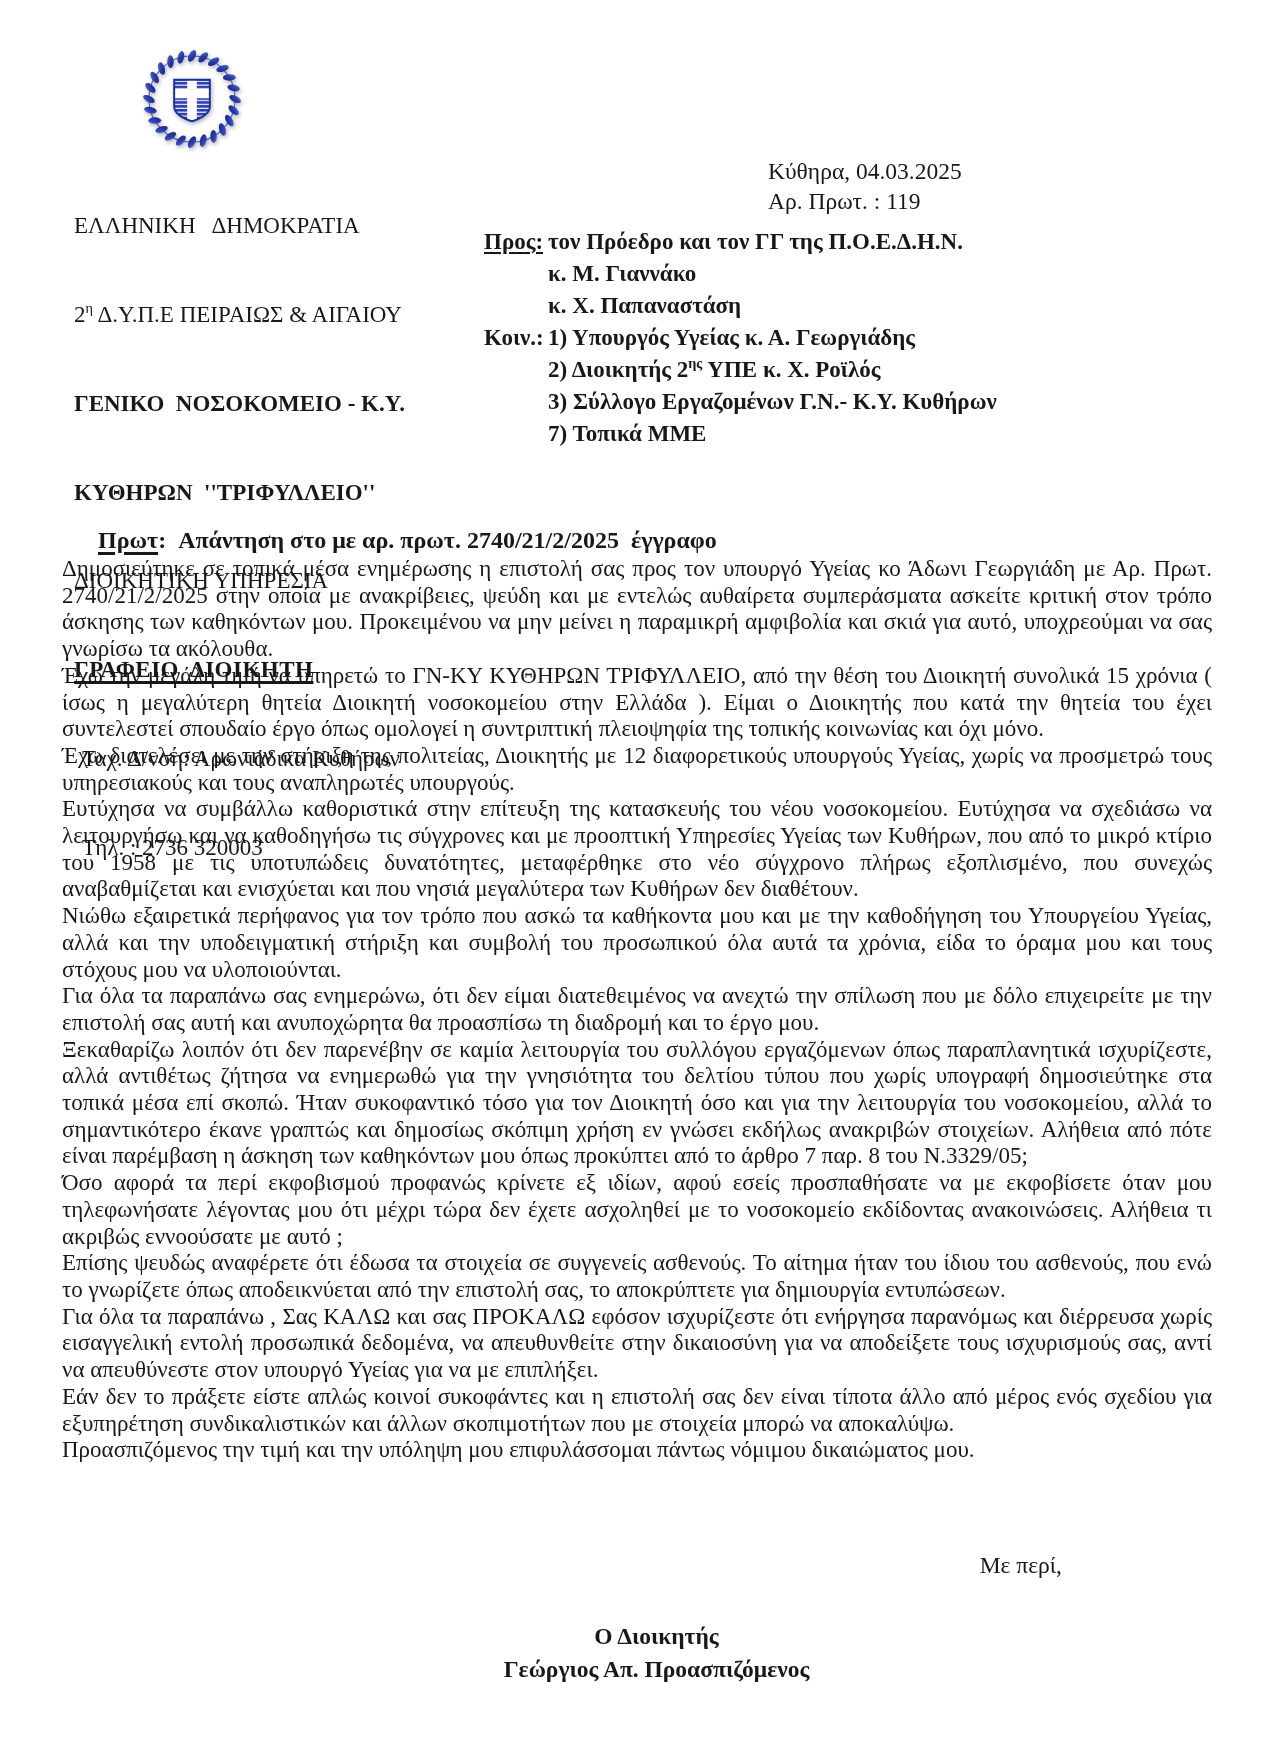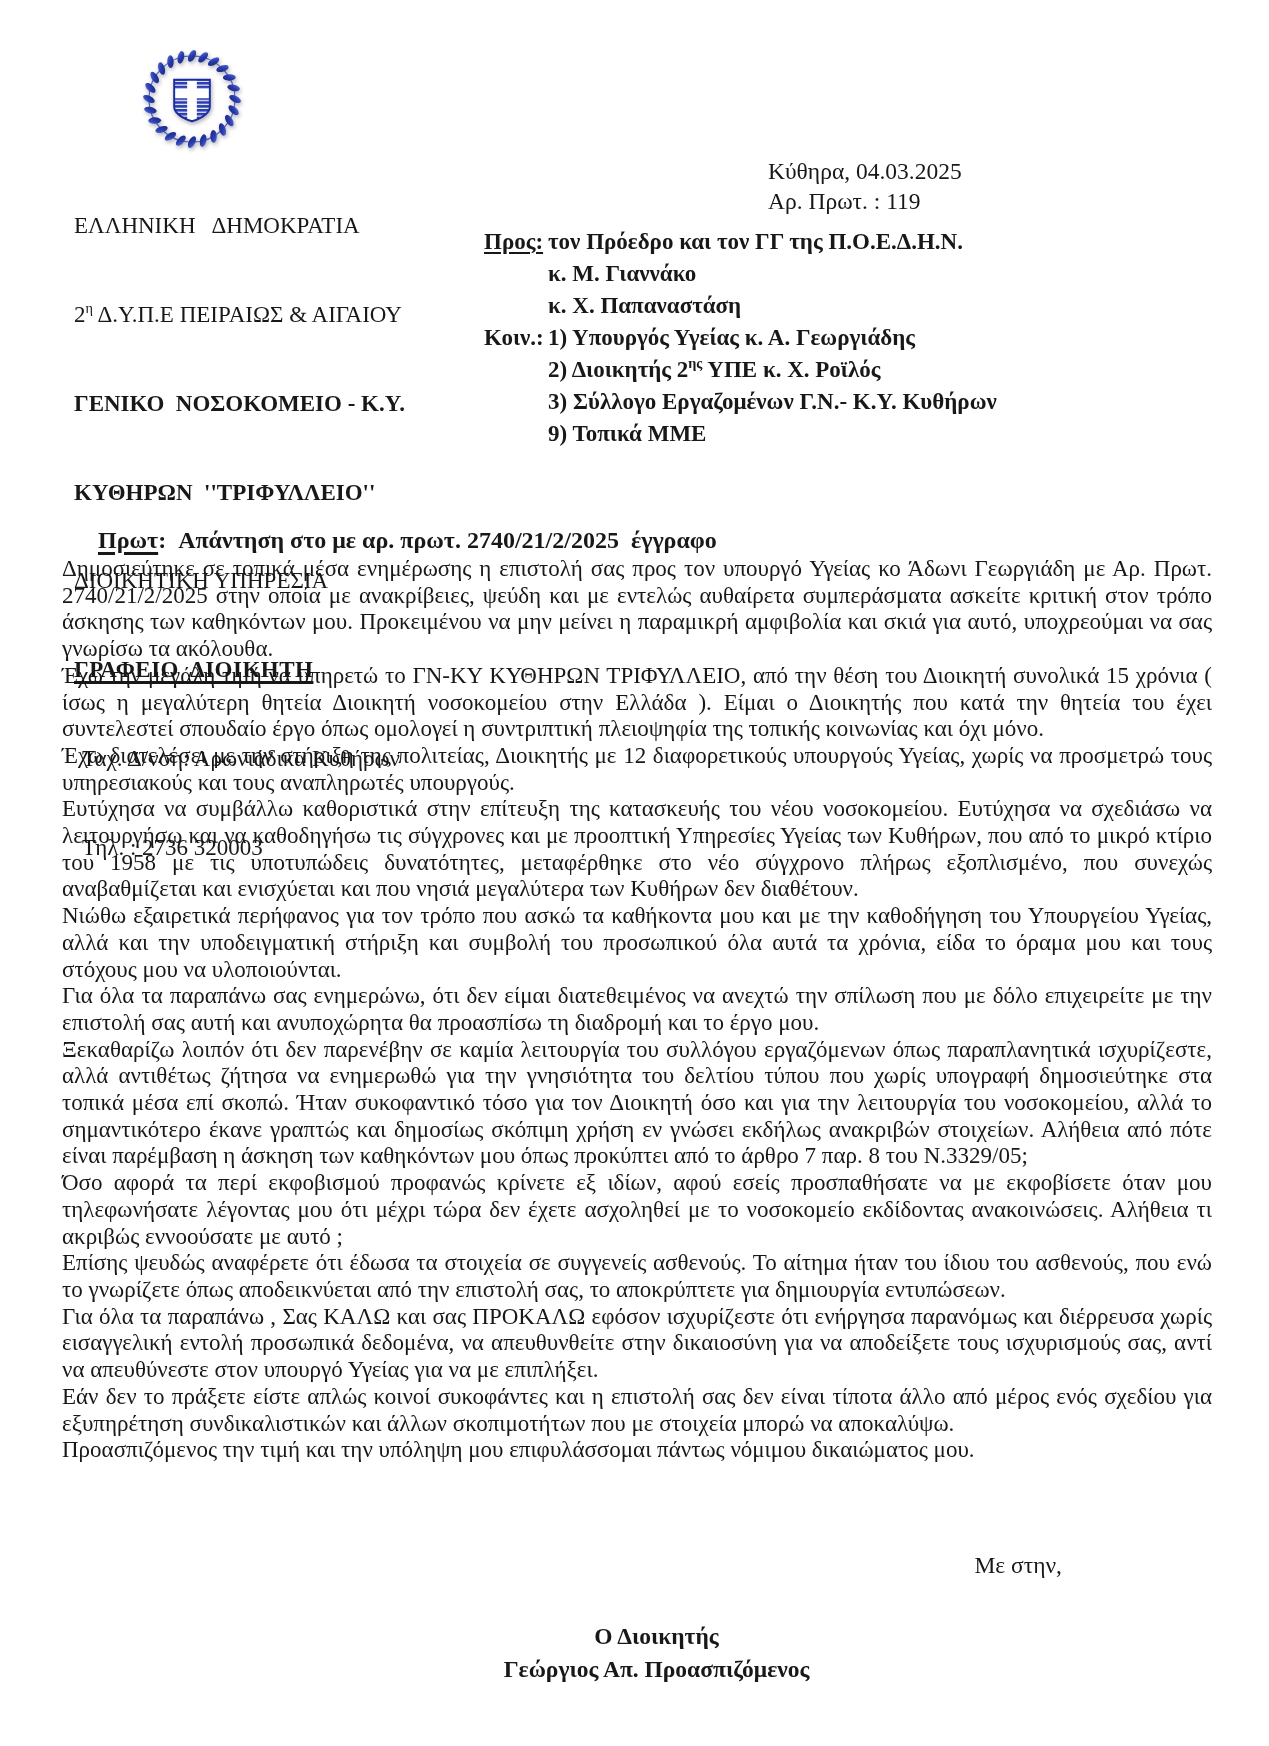--- a/index.html
+++ b/index.html
@@ -113,21 +113,21 @@
     <div>κ. Μ. Γιαννάκο</div>
     <div></div>
     <div>κ. Χ. Παπαναστάση</div>
     <div>Κοιν.:</div>
     <div>1) Υπουργός Υγείας κ. Α. Γεωργιάδης</div>
     <div></div>
     <div><span>2) Διοικητής 2</span><sup class="sm">ης</sup><span> ΥΠΕ κ. Χ. Ροϊλός</span></div>
     <div></div>
     <div>3) Σύλλογο Εργαζομένων Γ.Ν.- Κ.Υ. Κυθήρων</div>
     <div></div>
-    <div>9) Τοπικά ΜΜΕ</div>
+    <div>7) Τοπικά ΜΜΕ</div>
   </div>
 
   <div class="subject">
     <span class="su">Πρωτ</span><span>:</span><span class="stxt">Απάντηση στο με αρ. πρωτ. 2740/21/2/2025  έγγραφο</span>
   </div>
 
   <div class="body-text">
     <p>Δημοσιεύτηκε σε τοπικά μέσα ενημέρωσης η επιστολή σας προς τον υπουργό Υγείας κο Άδωνι Γεωργιάδη με Αρ. Πρωτ. 2740/21/2/2025 στην  οποία με ανακρίβειες, ψεύδη και με εντελώς αυθαίρετα συμπεράσματα ασκείτε κριτική στον τρόπο άσκησης των καθηκόντων μου. Προκειμένου να μην μείνει  η παραμικρή αμφιβολία  και σκιά για αυτό, υποχρεούμαι να σας γνωρίσω τα ακόλουθα.</p>
     <p>Έχω την μεγάλη τιμή να υπηρετώ το ΓΝ-ΚΥ ΚΥΘΗΡΩΝ  ΤΡΙΦΥΛΛΕΙΟ, από την θέση του Διοικητή συνολικά 15 χρόνια ( ίσως η μεγαλύτερη θητεία  Διοικητή νοσοκομείου στην Ελλάδα ). Είμαι  ο Διοικητής που κατά την θητεία του έχει συντελεστεί σπουδαίο έργο όπως ομολογεί η συντριπτική πλειοψηφία της τοπικής κοινωνίας και όχι μόνο.</p>
     <p>Έχω διατελέσει με την στήριξη της πολιτείας, Διοικητής με 12 διαφορετικούς υπουργούς Υγείας, χωρίς να προσμετρώ τους υπηρεσιακούς και τους αναπληρωτές υπουργούς.</p>
@@ -135,20 +135,20 @@
     <p>Νιώθω εξαιρετικά περήφανος  για τον τρόπο που ασκώ τα καθήκοντα μου και  με την καθοδήγηση του Υπουργείου Υγείας, αλλά και την υποδειγματική στήριξη και συμβολή  του προσωπικού όλα αυτά τα χρόνια, είδα το όραμα μου και τους στόχους μου να υλοποιούνται.</p>
     <p>Για όλα τα παραπάνω σας ενημερώνω, ότι δεν είμαι διατεθειμένος να ανεχτώ την σπίλωση που με δόλο επιχειρείτε  με την επιστολή σας αυτή και ανυποχώρητα θα προασπίσω τη διαδρομή και το έργο μου.</p>
     <p>Ξεκαθαρίζω λοιπόν ότι δεν παρενέβην σε καμία λειτουργία του συλλόγου εργαζόμενων  όπως παραπλανητικά ισχυρίζεστε, αλλά αντιθέτως ζήτησα να ενημερωθώ για την γνησιότητα του δελτίου τύπου που χωρίς υπογραφή δημοσιεύτηκε στα τοπικά μέσα επί σκοπώ. Ήταν συκοφαντικό τόσο για τον Διοικητή όσο και για την λειτουργία του νοσοκομείου, αλλά το σημαντικότερο έκανε γραπτώς και δημοσίως σκόπιμη χρήση εν γνώσει εκδήλως ανακριβών στοιχείων. Αλήθεια  από πότε είναι παρέμβαση η άσκηση των καθηκόντων μου όπως προκύπτει από το άρθρο  7 παρ. 8 του Ν.3329/05;</p>
     <p>Όσο αφορά τα περί εκφοβισμού προφανώς κρίνετε εξ ιδίων, αφού εσείς προσπαθήσατε να με εκφοβίσετε  όταν μου τηλεφωνήσατε λέγοντας μου ότι μέχρι τώρα δεν έχετε ασχοληθεί με το νοσοκομείο εκδίδοντας ανακοινώσεις. Αλήθεια τι ακριβώς εννοούσατε με αυτό ;</p>
     <p>Επίσης ψευδώς αναφέρετε ότι έδωσα τα στοιχεία σε συγγενείς  ασθενούς. Το αίτημα ήταν του ίδιου του ασθενούς, που ενώ το γνωρίζετε όπως αποδεικνύεται από την επιστολή σας, το αποκρύπτετε για δημιουργία εντυπώσεων.</p>
     <p>Για όλα τα παραπάνω , Σας ΚΑΛΩ και σας ΠΡΟΚΑΛΩ εφόσον ισχυρίζεστε ότι ενήργησα παρανόμως και διέρρευσα χωρίς εισαγγελική εντολή προσωπικά δεδομένα, να απευθυνθείτε στην δικαιοσύνη για να αποδείξετε τους ισχυρισμούς σας, αντί να απευθύνεστε στον  υπουργό Υγείας για να με επιπλήξει.</p>
     <p>Εάν δεν το πράξετε  είστε απλώς κοινοί συκοφάντες και η επιστολή σας  δεν είναι τίποτα άλλο από μέρος ενός σχεδίου για εξυπηρέτηση συνδικαλιστικών και άλλων σκοπιμοτήτων που με στοιχεία μπορώ να αποκαλύψω.</p>
     <p>Προασπιζόμενος την τιμή και την υπόληψη μου επιφυλάσσομαι πάντως νόμιμου δικαιώματος μου.</p>
   </div>
 
-  <div class="salutation">Με στην,</div>
+  <div class="salutation">Με περί,</div>
 
   <div class="signature">
     <div>Ο Διοικητής</div>
     <div>Γεώργιος Απ. Προασπιζόμενος</div>
   </div>
 
 </div>
 
 </body></html>

